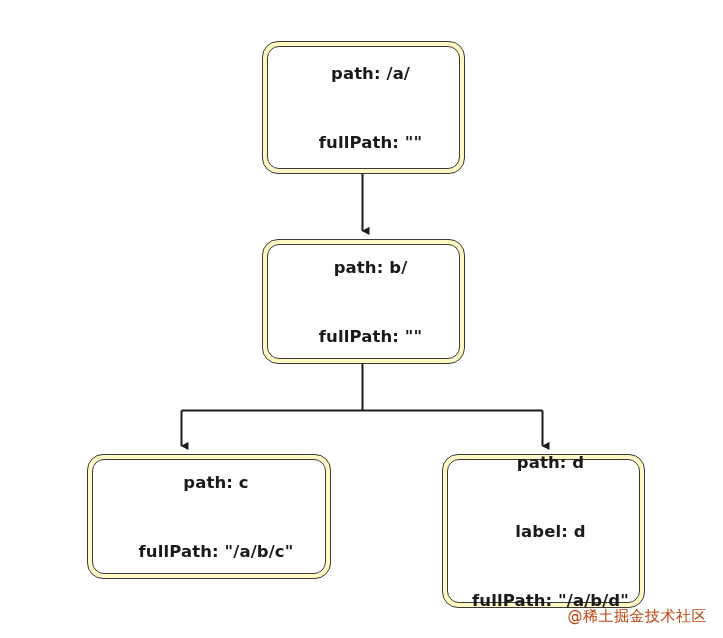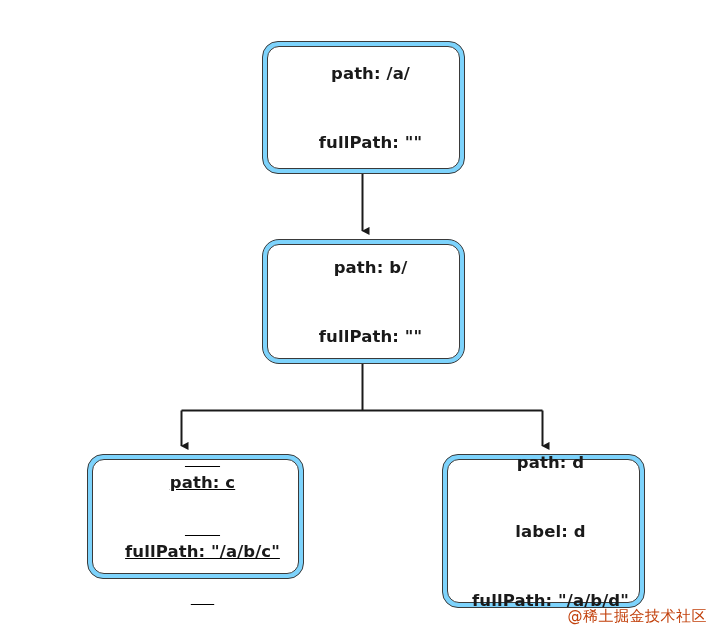--- a/index.html
+++ b/index.html
@@ -31,21 +31,21 @@
     width: 723px;
     height: 638px;
     z-index: 1;
   }
 
   
   .node {
     position: absolute;
     z-index: 2;
     box-sizing: border-box;
-    background: #7dd3fc;
+    background: #fef9c3;
     border: 1.6px solid #3a3a3a;
     border-radius: 16px;
     display: flex;
     align-items: center;
     justify-content: center;
   }
   .node-inner {
     position: absolute;
     left: 4px;
     top: 4px;
@@ -71,22 +71,22 @@
     letter-spacing: 0.1px;
     padding-left: 14px;
     white-space: pre;
   }
   .node-text .line {
     display: block;
   }
 
   
   #node-root   { left: 262px; top: 41px;  width: 203px; height: 133px; }
-  #node-b      { left: 262px; top: 239px; width: 203px; height: 125px; border-radius: 17px; }
-  #node-c      { left: 87px;  top: 454px; width: 217px; height: 125px; text-decoration: underline; }
+  #node-b      { left: 262px; top: 239px; width: 203px; height: 125px; }
+  #node-c      { left: 87px;  top: 454px; width: 244px; height: 125px; }
   #node-d      { left: 442px; top: 454px; width: 203px; height: 154px; }
 
   
   #watermark {
     position: absolute;
     right: 16px;
     bottom: 12px;
     z-index: 4;
     color: #c2410c;
     font-family: "DejaVu Sans", sans-serif;

